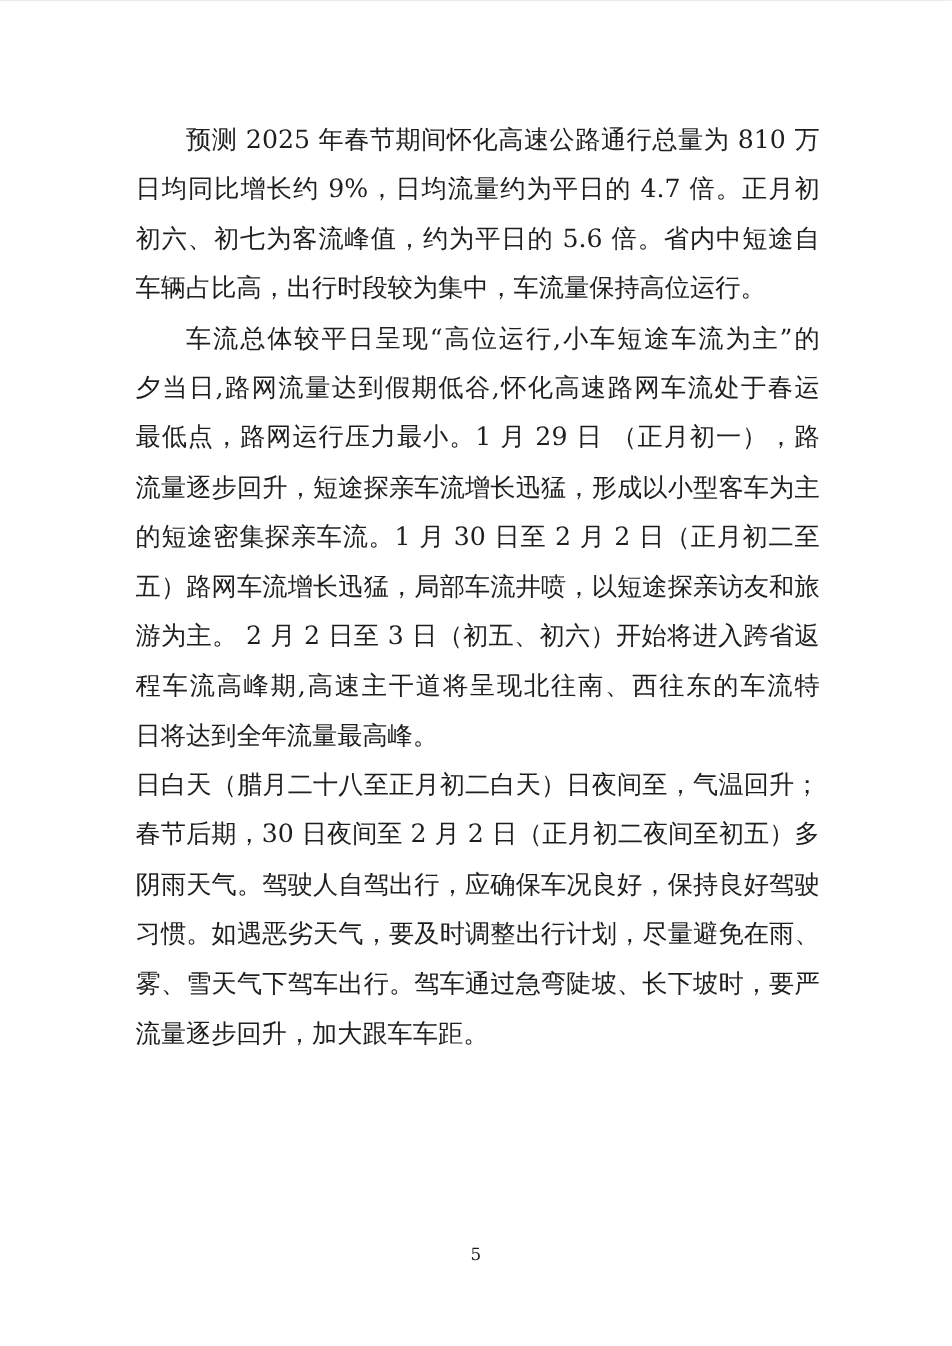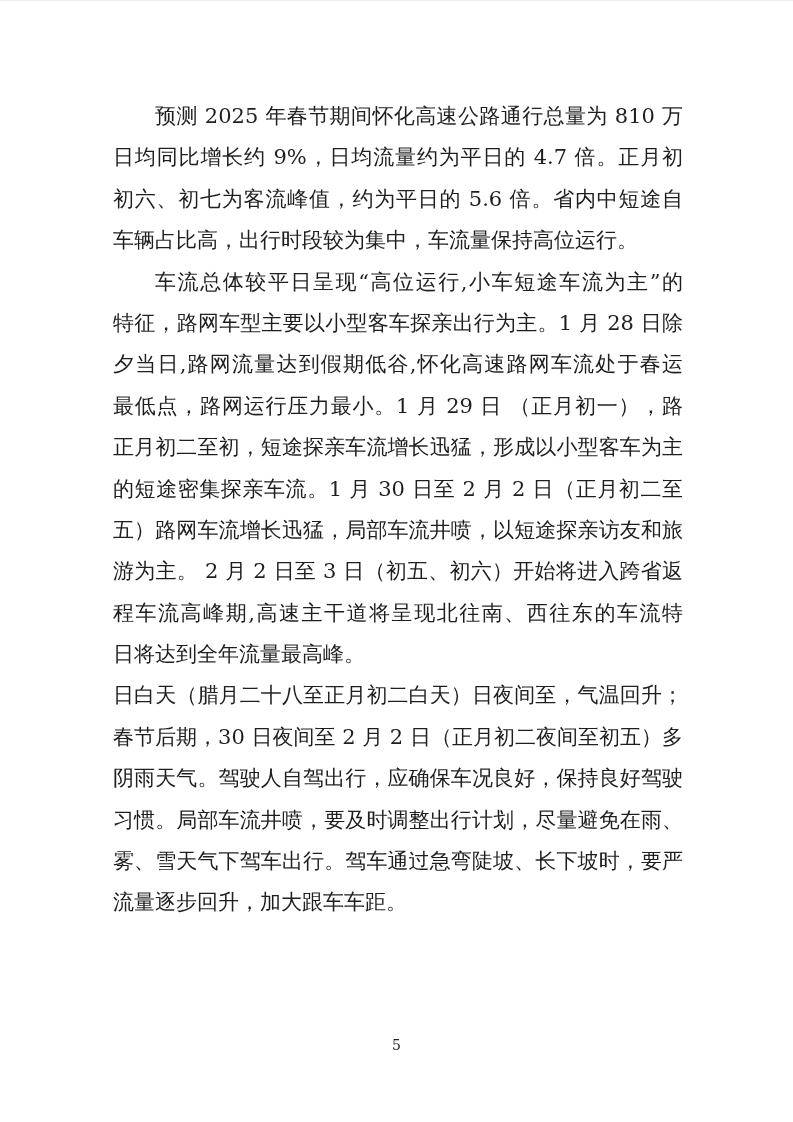--- a/index.html
+++ b/index.html
@@ -56,32 +56,31 @@
 </head>
 <body>
 
 <div class="page">
   <div class="text-block">
     <div class="line indent">预测 2025 年春节期间怀化高速公路通行总量为 810 万辆，</div>
     <div class="line">日均同比增长约 9%，日均流量约为平日的 4.7 倍。正月初五、</div>
     <div class="line">初六、初七为客流峰值，约为平日的 5.6 倍。省内中短途自驾</div>
     <div class="line para-end">车辆占比高，出行时段较为集中，车流量保持高位运行。</div>
     <div class="line indent">车流总体较平日呈现“高位运行,小车短途车流为主”的</div>
-    <div class="line">特征，路网车型主要以小型客车探亲出行为主。1 月 28 日除</div>
     <div class="line">夕当日,路网流量达到假期低谷,怀化高速路网车流处于春运</div>
     <div class="line">最低点，路网运行压力最小。1 月 29 日 （正月初一），路网</div>
-    <div class="line">正月初二至初，短途探亲车流增长迅猛，形成以小型客车为主</div>
+    <div class="line">流量逐步回升，短途探亲车流增长迅猛，形成以小型客车为主</div>
     <div class="line">的短途密集探亲车流。1 月 30 日至 2 月 2 日（正月初二至初</div>
     <div class="line">五）路网车流增长迅猛，局部车流井喷，以短途探亲访友和旅</div>
     <div class="line">游为主。 2 月 2 日至 3 日（初五、初六）开始将进入跨省返</div>
     <div class="line">程车流高峰期,高速主干道将呈现北往南、西往东的车流特征。</div>
     <div class="line para-end">日将达到全年流量最高峰。</div>
     <div class="line">日白天（腊月二十八至正月初二白天）日夜间至，气温回升；</div>
     <div class="line">春节后期，30 日夜间至 2 月 2 日（正月初二夜间至初五）多</div>
     <div class="line">阴雨天气。驾驶人自驾出行，应确保车况良好，保持良好驾驶</div>
-    <div class="line">习惯。局部车流井喷，要及时调整出行计划，尽量避免在雨、</div>
+    <div class="line">习惯。如遇恶劣天气，要及时调整出行计划，尽量避免在雨、</div>
     <div class="line">雾、雪天气下驾车出行。驾车通过急弯陡坡、长下坡时，要严</div>
     <div class="line para-end">流量逐步回升，加大跟车车距。</div>
   </div>
   <div class="footer">
     <span class="page-num">5</span>
   </div>
 </div>
 
 </body></html>

